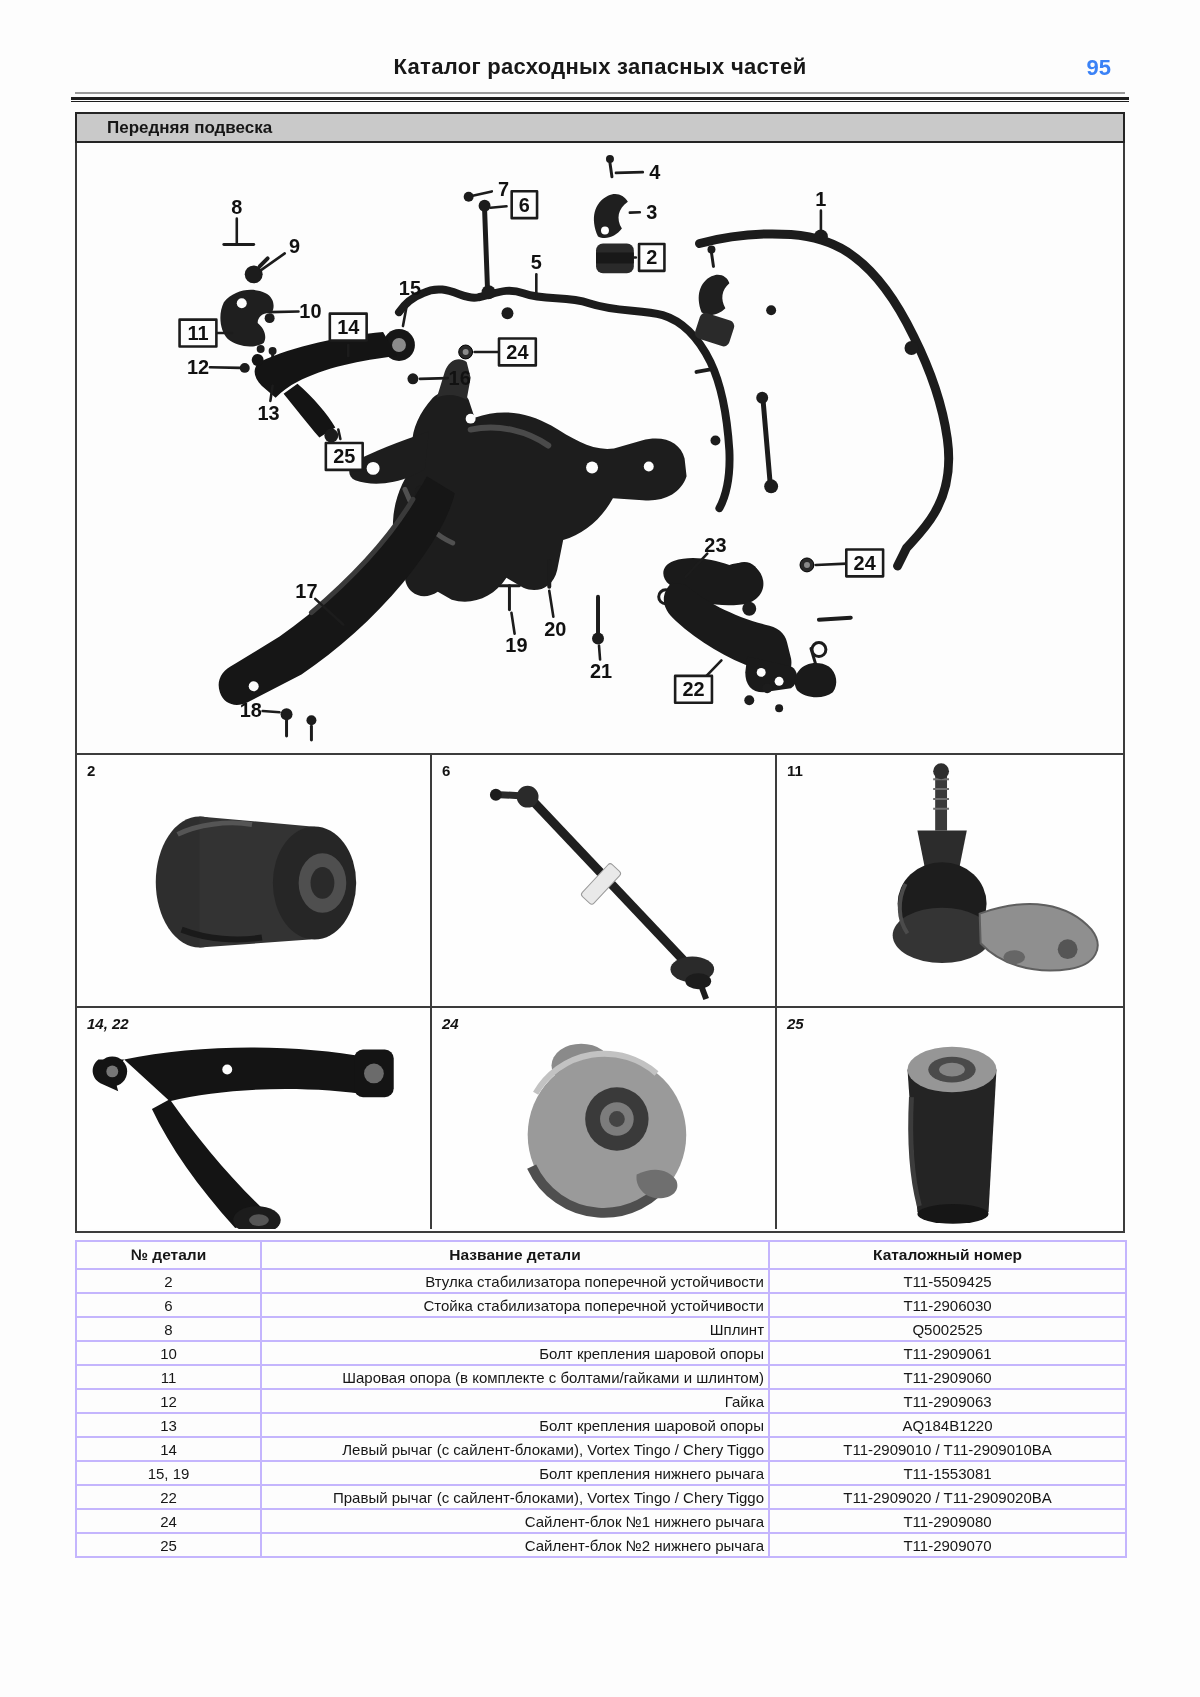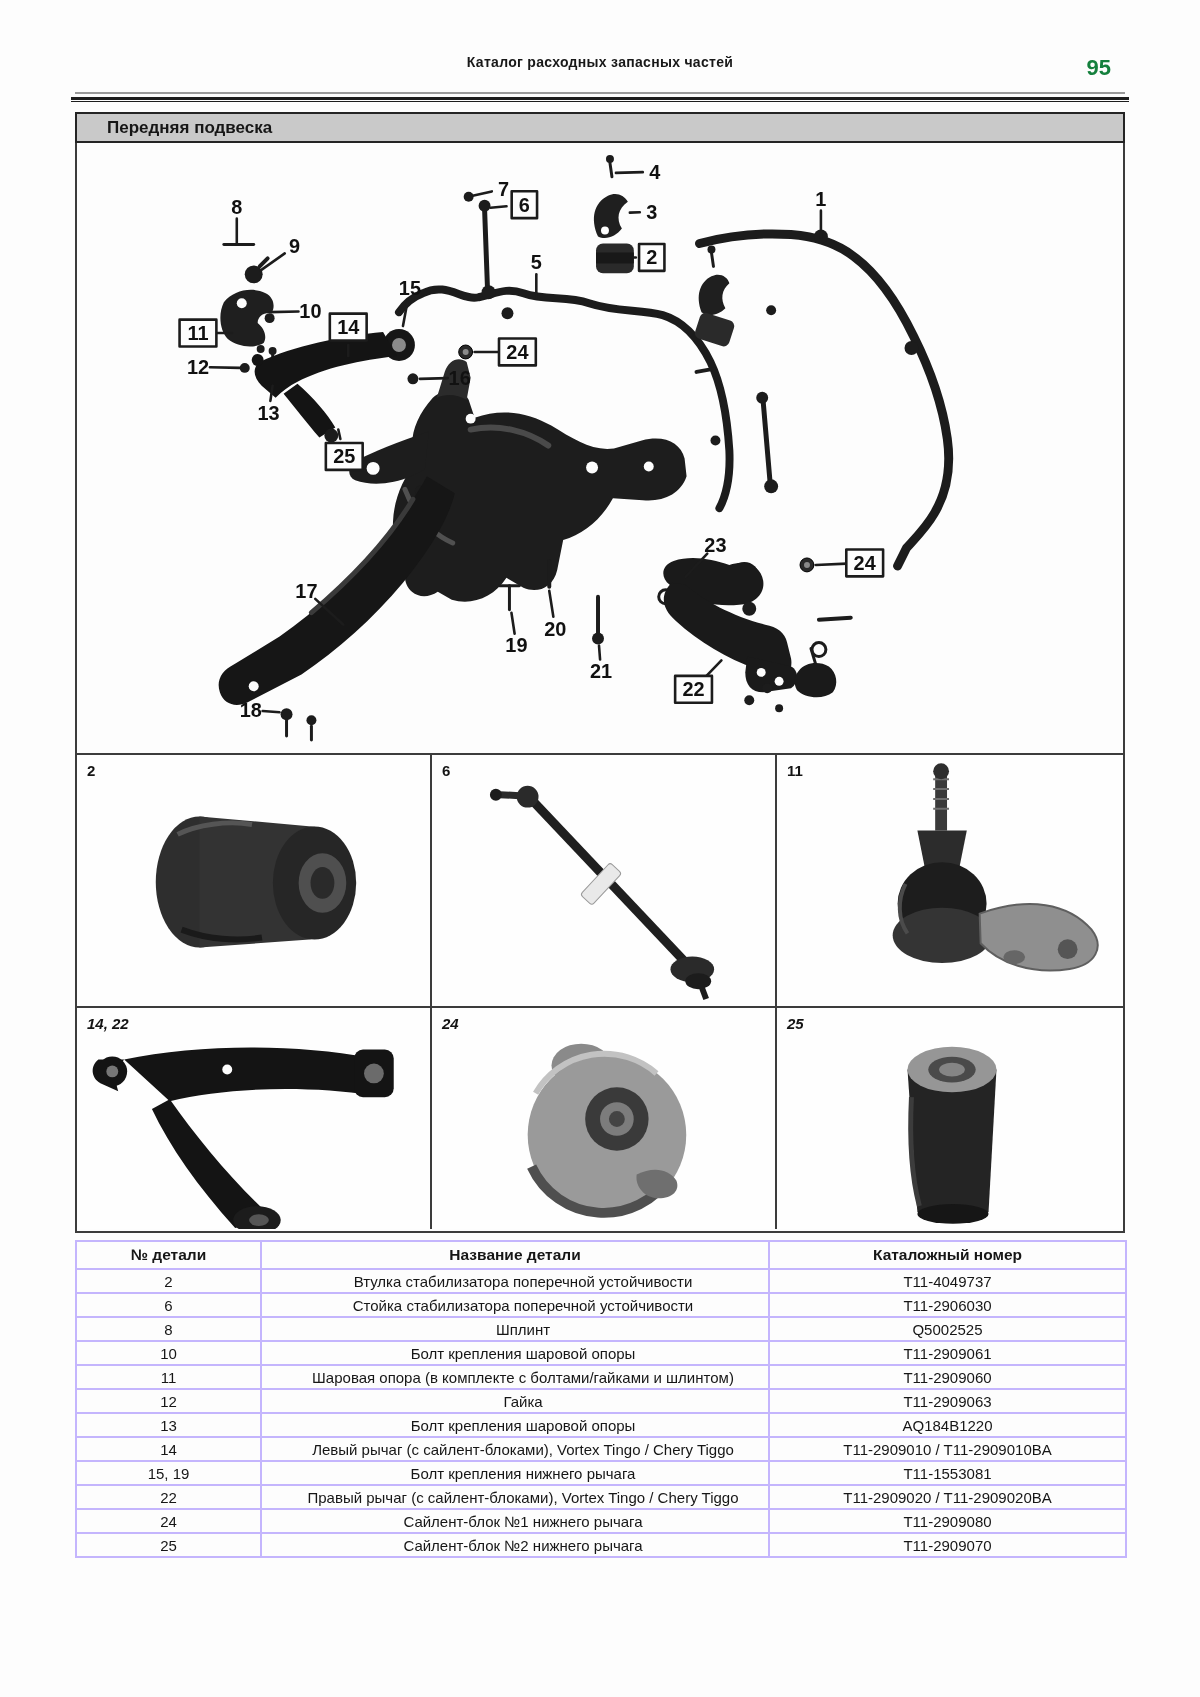--- a/index.html
+++ b/index.html
@@ -5,22 +5,22 @@
   * { margin:0; padding:0; box-sizing:border-box; }
   html,body { background:#ffffff; }
   .page {
     position:relative; width:1200px; height:1697px; margin:0 auto;
     background:#fdfdfd; color:#111;
     font-family:"Liberation Sans", sans-serif;
     overflow:hidden;
   }
   
   .page-header { position:absolute; top:54px; left:75px; width:1050px; height:34px; }
-  .page-title { display:block; text-align:center; font-size:14px; font-weight:bold; color:#181818; letter-spacing:.3px; }
-  .page-number { position:absolute; right:14px; top:1px; font-size:22px; font-weight:bold; color:#15803d; }
+  .page-title { display:block; text-align:center; font-size:22px; font-weight:bold; color:#181818; letter-spacing:.3px; }
+  .page-number { position:absolute; right:14px; top:1px; font-size:22px; font-weight:bold; color:#3b82f6; }
   .rule-thin  { position:absolute; top:92px; left:75px; width:1050px; height:2px; background:#9a9a9a; }
   .rule-thick { position:absolute; top:97px; left:71px; width:1058px; height:5px;
                 background:linear-gradient(#1d1d1d 0 3px,#fdfdfd 3px 4px,#1d1d1d 4px 5px); }
   
   .section-bar {
     position:absolute; top:112px; left:75px; width:1050px; height:31px;
     background:#c9c9c9; border:2px solid #242424;
     font-size:17px; font-weight:bold; color:#161616;
     padding:4px 0 9px 30px;
   }
@@ -39,21 +39,21 @@
   .photo-label { position:absolute; top:7px; left:10px; font-size:15px; font-weight:bold; color:#141414; z-index:2; }
   .photo-cell svg { position:absolute; inset:0; width:100%; height:100%; }
   
   table.parts {
     position:absolute; top:1240px; left:75px; width:1050px;
     border-collapse:collapse; table-layout:fixed;
   }
   table.parts th, table.parts td { border:2px solid #c4b5fd; color:#161616; }
   table.parts th { height:28px; font-size:15.5px; font-weight:bold; text-align:center; background:#fdfdfd; }
   table.parts td { height:24px; font-size:15px; text-align:center; padding:1px 4px; }
-  table.parts td.col-name { text-align:center; padding-left:20px; }
+  table.parts td.col-name { text-align:right; padding-left:20px; }
   col.c-num  { width:185px; }
   col.c-name { width:508px; }
   col.c-code { width:357px; }
 </style>
 </head>
 <body>
 
 <div class="page">
 
   <div class="page-header">
@@ -390,21 +390,21 @@
       <tr>
         <th>№ детали</th>
         <th>Название детали</th>
         <th>Каталожный номер</th>
       </tr>
     </thead>
     <tbody id="parts-tbody">
         <tr>
           <td>2</td>
           <td class="col-name">Втулка стабилизатора поперечной устойчивости</td>
-          <td>T11-4049737</td>
+          <td>T11-5509425</td>
         </tr>
         <tr>
           <td>6</td>
           <td class="col-name">Стойка стабилизатора поперечной устойчивости</td>
           <td>T11-2906030</td>
         </tr>
         <tr>
           <td>8</td>
           <td class="col-name">Шплинт</td>
           <td>Q5002525</td>

